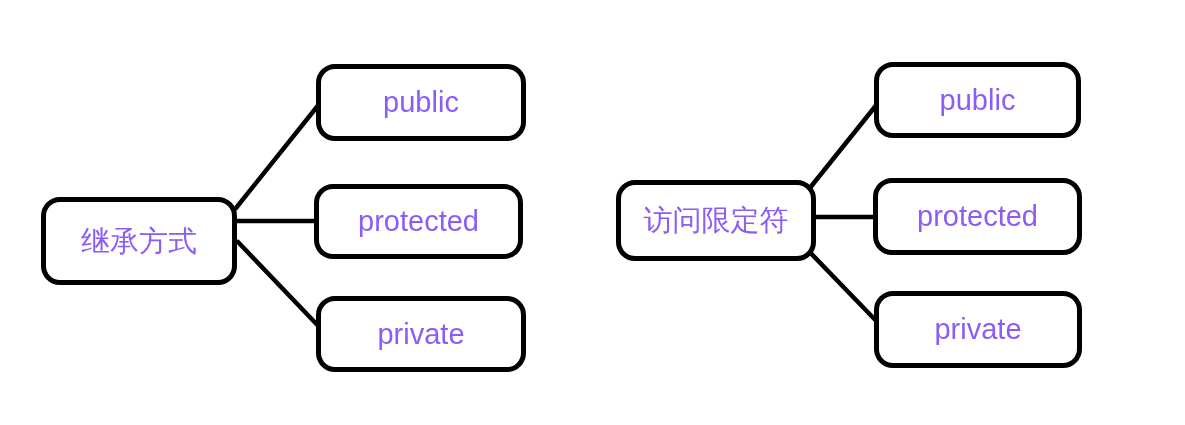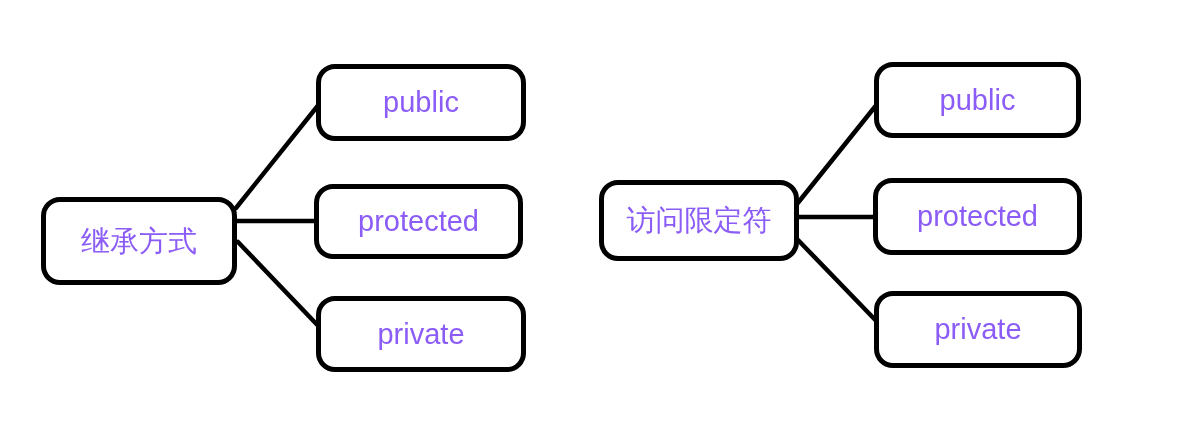--- a/index.html
+++ b/index.html
@@ -59,21 +59,21 @@
       </div>
       <div class="node" style="left: 316px; top: 64px; width: 210px; height: 77px;">
         <span>public</span>
       </div>
       <div class="node" style="left: 314px; top: 184px; width: 209px; height: 75px;">
         <span>protected</span>
       </div>
       <div class="node" style="left: 316px; top: 296px; width: 210px; height: 76px;">
         <span>private</span>
       </div>
-      <div class="node" style="left: 599px; top: 180px; width: 200px; height: 81px;">
+      <div class="node" style="left: 616px; top: 180px; width: 200px; height: 81px;">
         <span>访问限定符</span>
       </div>
       <div class="node" style="left: 874px; top: 62px; width: 207px; height: 76px;">
         <span>public</span>
       </div>
       <div class="node" style="left: 873px; top: 178px; width: 209px; height: 77px;">
         <span>protected</span>
       </div>
       <div class="node" style="left: 874px; top: 291px; width: 208px; height: 77px;">
         <span>private</span>

